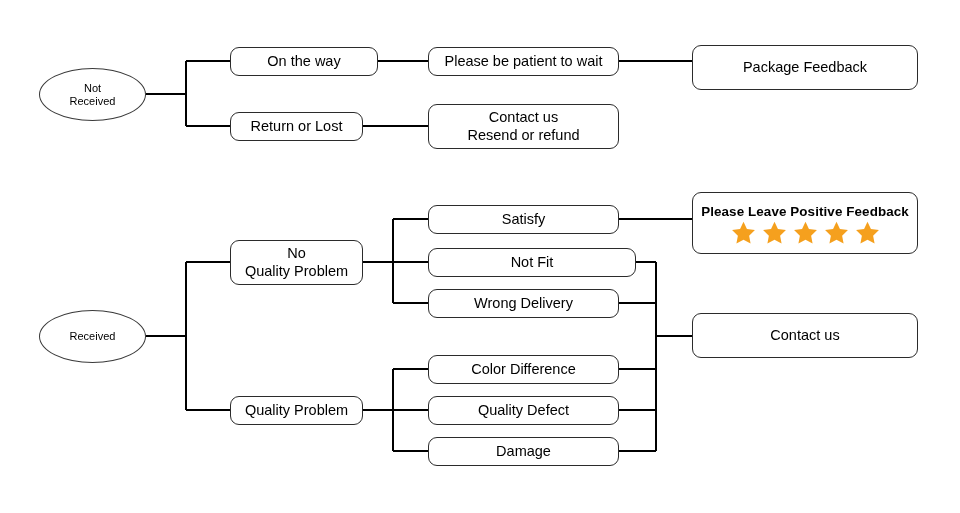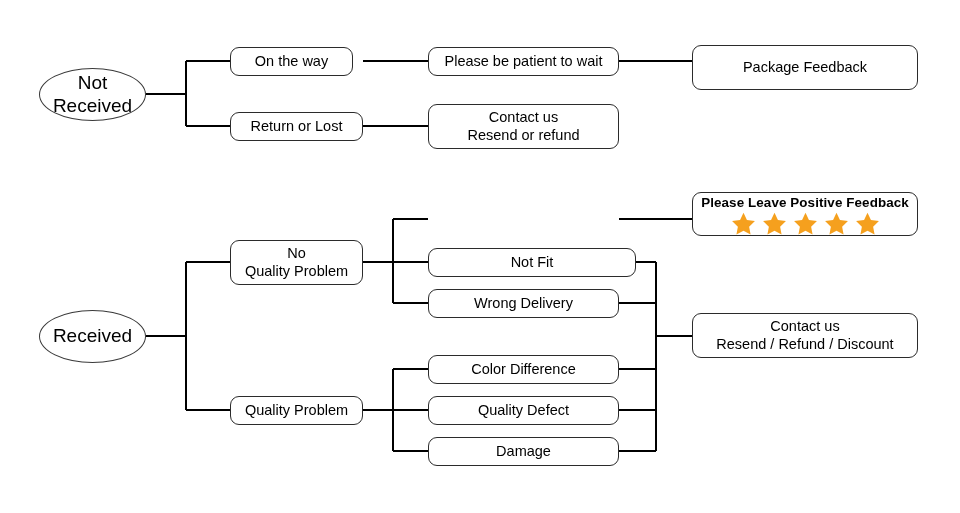--- a/index.html
+++ b/index.html
@@ -46,21 +46,21 @@
     border: 1.4px solid #2b2b2b;
     line-height: 1.18;
   }
   .rbox {
     border-radius: 9px;
     font-size: 14.5px;
   }
   .oval {
     border-radius: 50%;
     border: 1.3px solid #3a3a3a;
-    font-size: 19px;
+    font-size: 11px;
   }
   .node .lines {
     display: block;
     width: 100%;
     padding: 0 6px;
   }
   .node .lines span {
     display: block;
     white-space: nowrap;
   }
@@ -146,21 +146,21 @@
     <line x1="656" y1="336" x2="692" y2="336"></line>
   </svg>
 
   <div class="node oval" style="left:39px; top:68px; width:107px; height:53px;">
     <span class="lines">
       <span>Not</span>
       <span>Received</span>
     </span>
   </div>
 
-  <div class="node rbox" style="left:230px; top:47px; width:123px; height:29px;">
+  <div class="node rbox" style="left:230px; top:47px; width:148px; height:29px;">
     <span class="lines">
         <span>On the way</span>
       </span>
   </div>
 
   <div class="node rbox" style="left:230px; top:112px; width:133px; height:29px;">
     <span class="lines">
         <span>Return or Lost</span>
       </span>
   </div>
@@ -196,20 +196,25 @@
       <span>Quality Problem</span>
     </span>
   </div>
 
   <div class="node rbox" style="left:230px; top:396px; width:133px; height:29px;">
     <span class="lines">
         <span>Quality Problem</span>
       </span>
   </div>
 
+  <div class="node rbox" style="left:428px; top:205px; width:191px; height:29px;">
+    <span class="lines">
+        <span>Satisfy</span>
+      </span>
+  </div>
 
   <div class="node rbox" style="left:428px; top:248px; width:208px; height:29px;">
     <span class="lines">
         <span>Not Fit</span>
       </span>
   </div>
 
   <div class="node rbox" style="left:428px; top:355px; width:191px; height:29px;">
     <span class="lines">
         <span>Color Difference</span>
@@ -227,21 +232,21 @@
         <span>Quality Defect</span>
       </span>
   </div>
 
   <div class="node rbox" style="left:428px; top:437px; width:191px; height:29px;">
     <span class="lines">
         <span>Damage</span>
       </span>
   </div>
 
-  <div class="feedback" style="left:692px; top:192px; width:226px; height:44px;">
+  <div class="feedback" style="left:692px; top:192px; width:226px; height:62px;">
     <span class="fb-text">Please Leave Positive Feedback</span>
     <span class="stars">
       <svg class="star" viewBox="0 0 24 24" xmlns="http://www.w3.org/2000/svg">
           <polygon points="12,1.6 15.3,8.6 23,9.6 17.4,15 18.8,22.6 12,18.9 5.2,22.6 6.6,15 1,9.6 8.7,8.6" fill="#f5a01e"></polygon>
         </svg>
       <svg class="star" viewBox="0 0 24 24" xmlns="http://www.w3.org/2000/svg">
           <polygon points="12,1.6 15.3,8.6 23,9.6 17.4,15 18.8,22.6 12,18.9 5.2,22.6 6.6,15 1,9.6 8.7,8.6" fill="#f5a01e"></polygon>
         </svg>
       <svg class="star" viewBox="0 0 24 24" xmlns="http://www.w3.org/2000/svg">
           <polygon points="12,1.6 15.3,8.6 23,9.6 17.4,15 18.8,22.6 12,18.9 5.2,22.6 6.6,15 1,9.6 8.7,8.6" fill="#f5a01e"></polygon>
@@ -251,17 +256,16 @@
         </svg>
       <svg class="star" viewBox="0 0 24 24" xmlns="http://www.w3.org/2000/svg">
           <polygon points="12,1.6 15.3,8.6 23,9.6 17.4,15 18.8,22.6 12,18.9 5.2,22.6 6.6,15 1,9.6 8.7,8.6" fill="#f5a01e"></polygon>
         </svg>
     </span>
   </div>
 
   <div class="node rbox" style="left:692px; top:313px; width:226px; height:45px;">
     <span class="lines">
       <span>Contact us</span>
-      <span>Resend / Refund / Discount</span>
     </span>
   </div>
 
 </div>
 
 </body></html>

